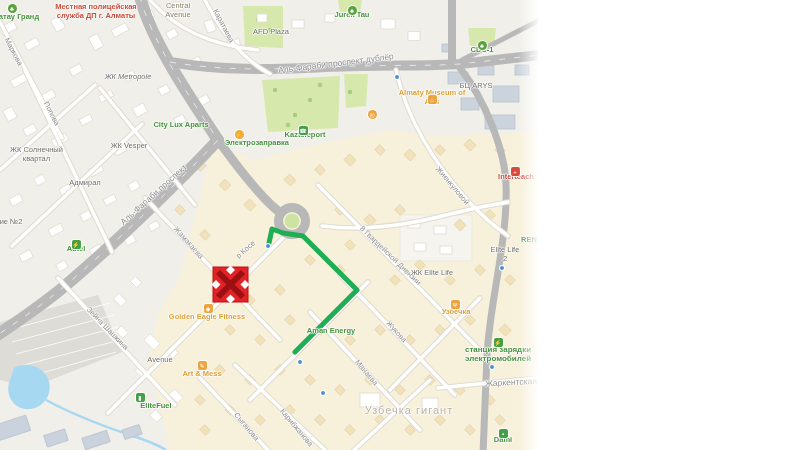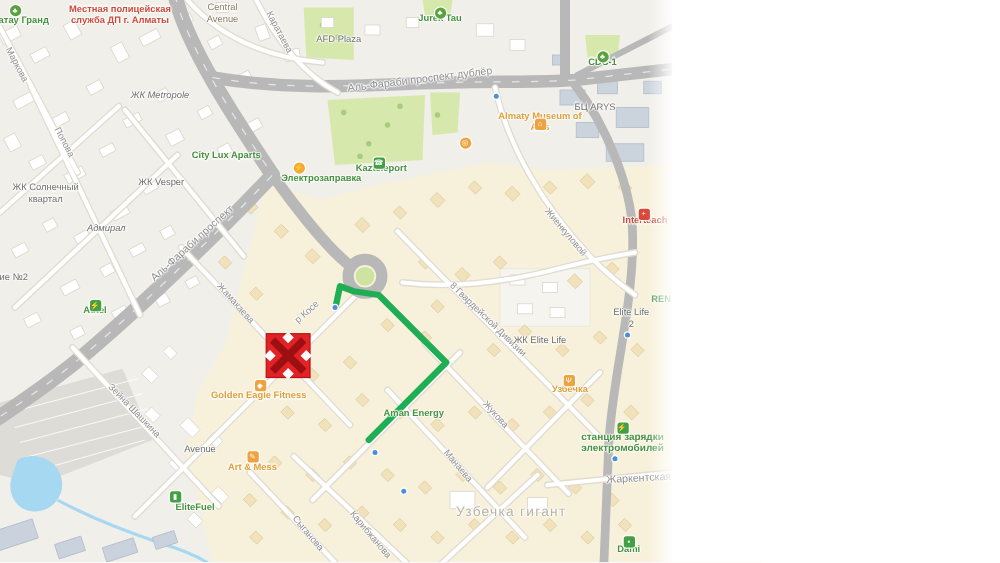--- a/index.html
+++ b/index.html
@@ -293,21 +293,21 @@
         <div class="mlabel zk" style="left: 476px; top: 86px; transform: translate(-50%, -50%) rotate(0deg);">БЦ ARYS</div>
         <div class="mlabel orange" style="left: 432px; top: 98px; transform: translate(-50%, -50%) rotate(0deg);">Almaty Museum of
 Arts</div>
         <div class="mlabel green" style="left: 305px; top: 135px; transform: translate(-50%, -50%) rotate(0deg);">Kazteleport</div>
         <div class="mlabel green" style="left: 257px; top: 143px; transform: translate(-50%, -50%) rotate(0deg);">Электрозаправка</div>
         <div class="mlabel zk" style="left: 128px; top: 77px; transform: translate(-50%, -50%) rotate(0deg); font-style: italic;">ЖК Metropole</div>
         <div class="mlabel green" style="left: 168px; top: 125px; transform: translate(-50%, -50%) rotate(0deg); margin-left: 13px;">City Lux Aparts</div>
         <div class="mlabel zk" style="left: 129px; top: 146px; transform: translate(-50%, -50%) rotate(0deg);">ЖК Vesper</div>
         <div class="mlabel zk" style="left: 27px; top: 155px; transform: translate(-50%, -50%) rotate(0deg); padding-left: 19px;">ЖК Солнечный
 квартал</div>
-        <div class="mlabel zk" style="left: 85px; top: 183px; transform: translate(-50%, -50%) rotate(0deg); font-style: italic;">Адмирал</div>
+        <div class="mlabel zk" style="left: 85px; top: 183px; transform: translate(-50%, -50%) rotate(0deg);">Адмирал</div>
         <div class="mlabel street" style="left: 13px; top: 52px; transform: translate(-50%, -50%) rotate(62deg);">Маркова</div>
         <div class="mlabel street" style="left: 51px; top: 114px; transform: translate(-50%, -50%) rotate(62deg);">Попова</div>
         <div class="mlabel street" style="left: 154px; top: 195px; font-size: 8.5px; transform: translate(-50%, -50%) rotate(-42deg);">Аль-Фараби проспект</div>
         <div class="mlabel zk" style="left: 11px; top: 222px; transform: translate(-50%, -50%) rotate(0deg);">ие №2</div>
         <div class="mlabel green" style="left: 76px; top: 249px; transform: translate(-50%, -50%) rotate(0deg);">Autel</div>
         <div class="mlabel street" style="left: 188px; top: 243px; transform: translate(-50%, -50%) rotate(48deg);">Жамакаева</div>
         <div class="mlabel street" style="left: 246px; top: 250px; transform: translate(-50%, -50%) rotate(-42deg);">р Косе</div>
         <div class="mlabel street" style="left: 390px; top: 256px; transform: translate(-50%, -50%) rotate(44deg);">8 Гвардейской Дивизии</div>
         <div class="mlabel street" style="left: 452px; top: 186px; transform: translate(-50%, -50%) rotate(50deg);">Жиенкуловой</div>
         <div class="mlabel red" style="left: 516px; top: 177px; transform: translate(-50%, -50%) rotate(0deg);">Interteach</div>

